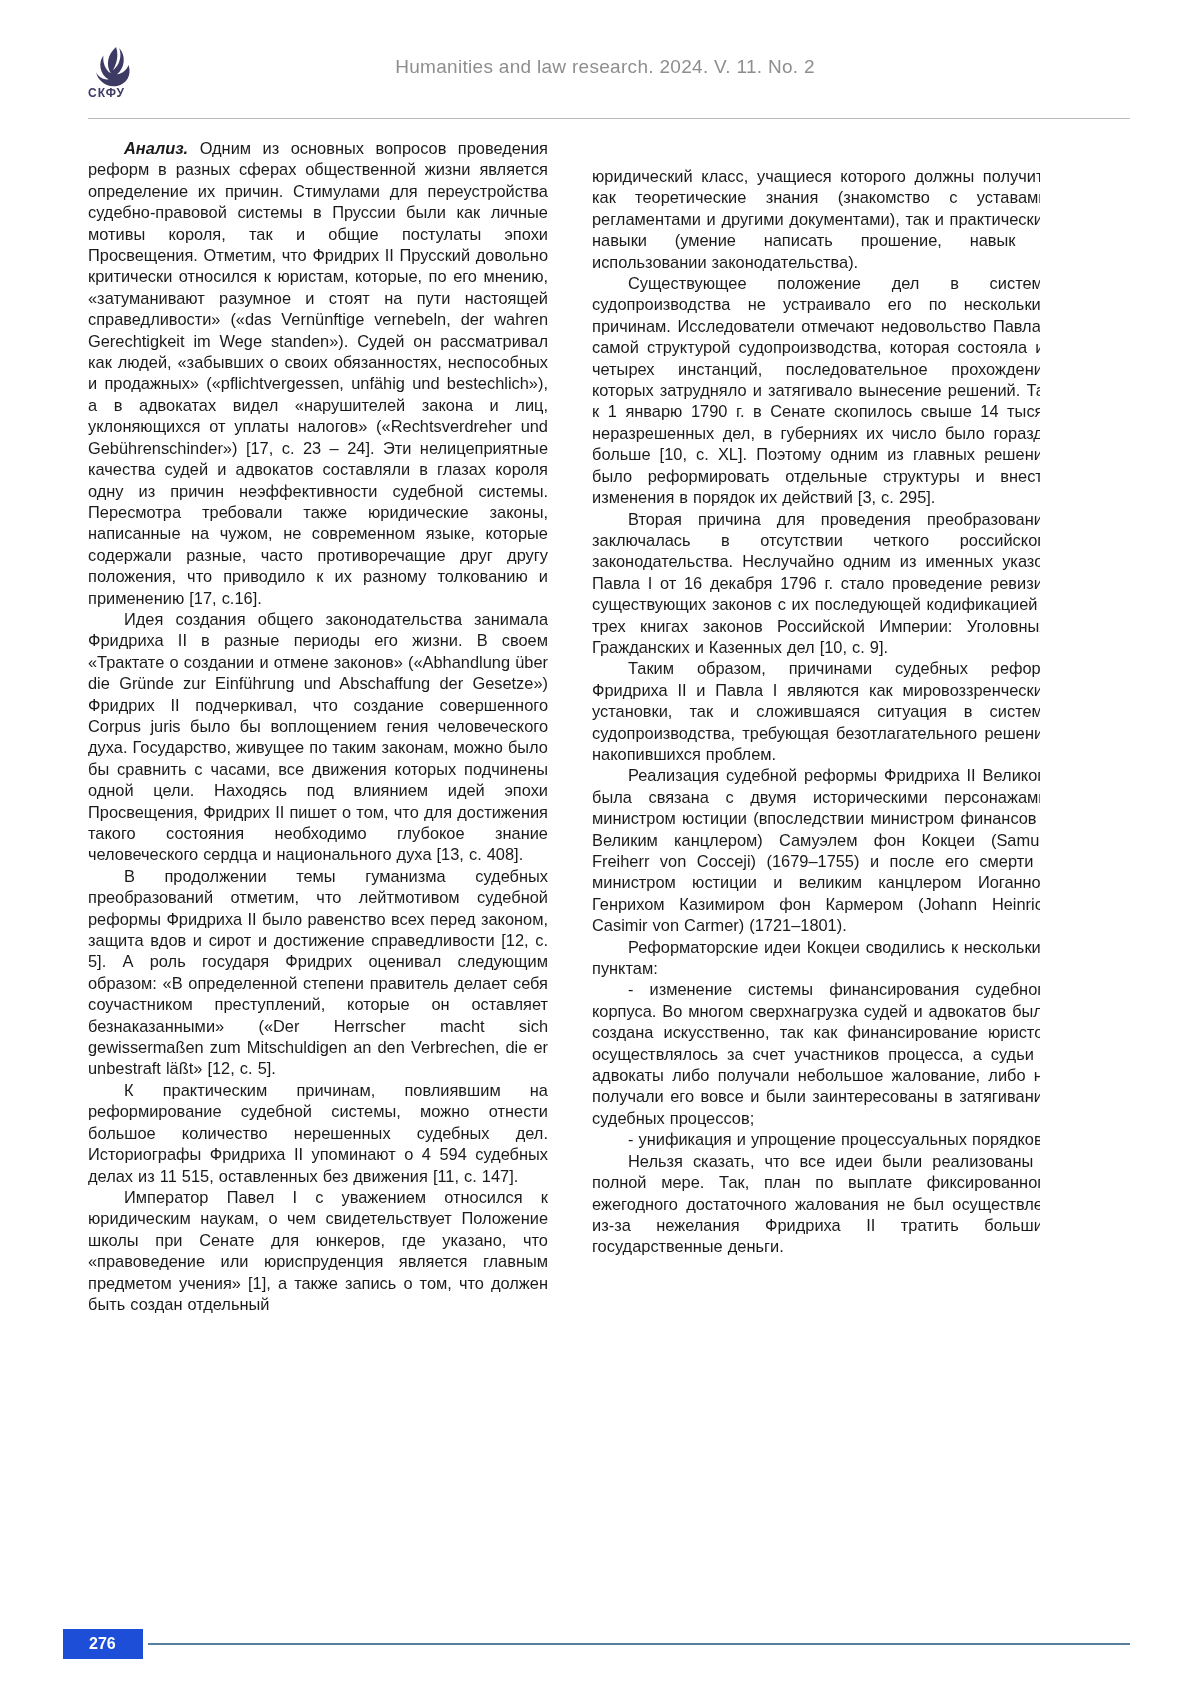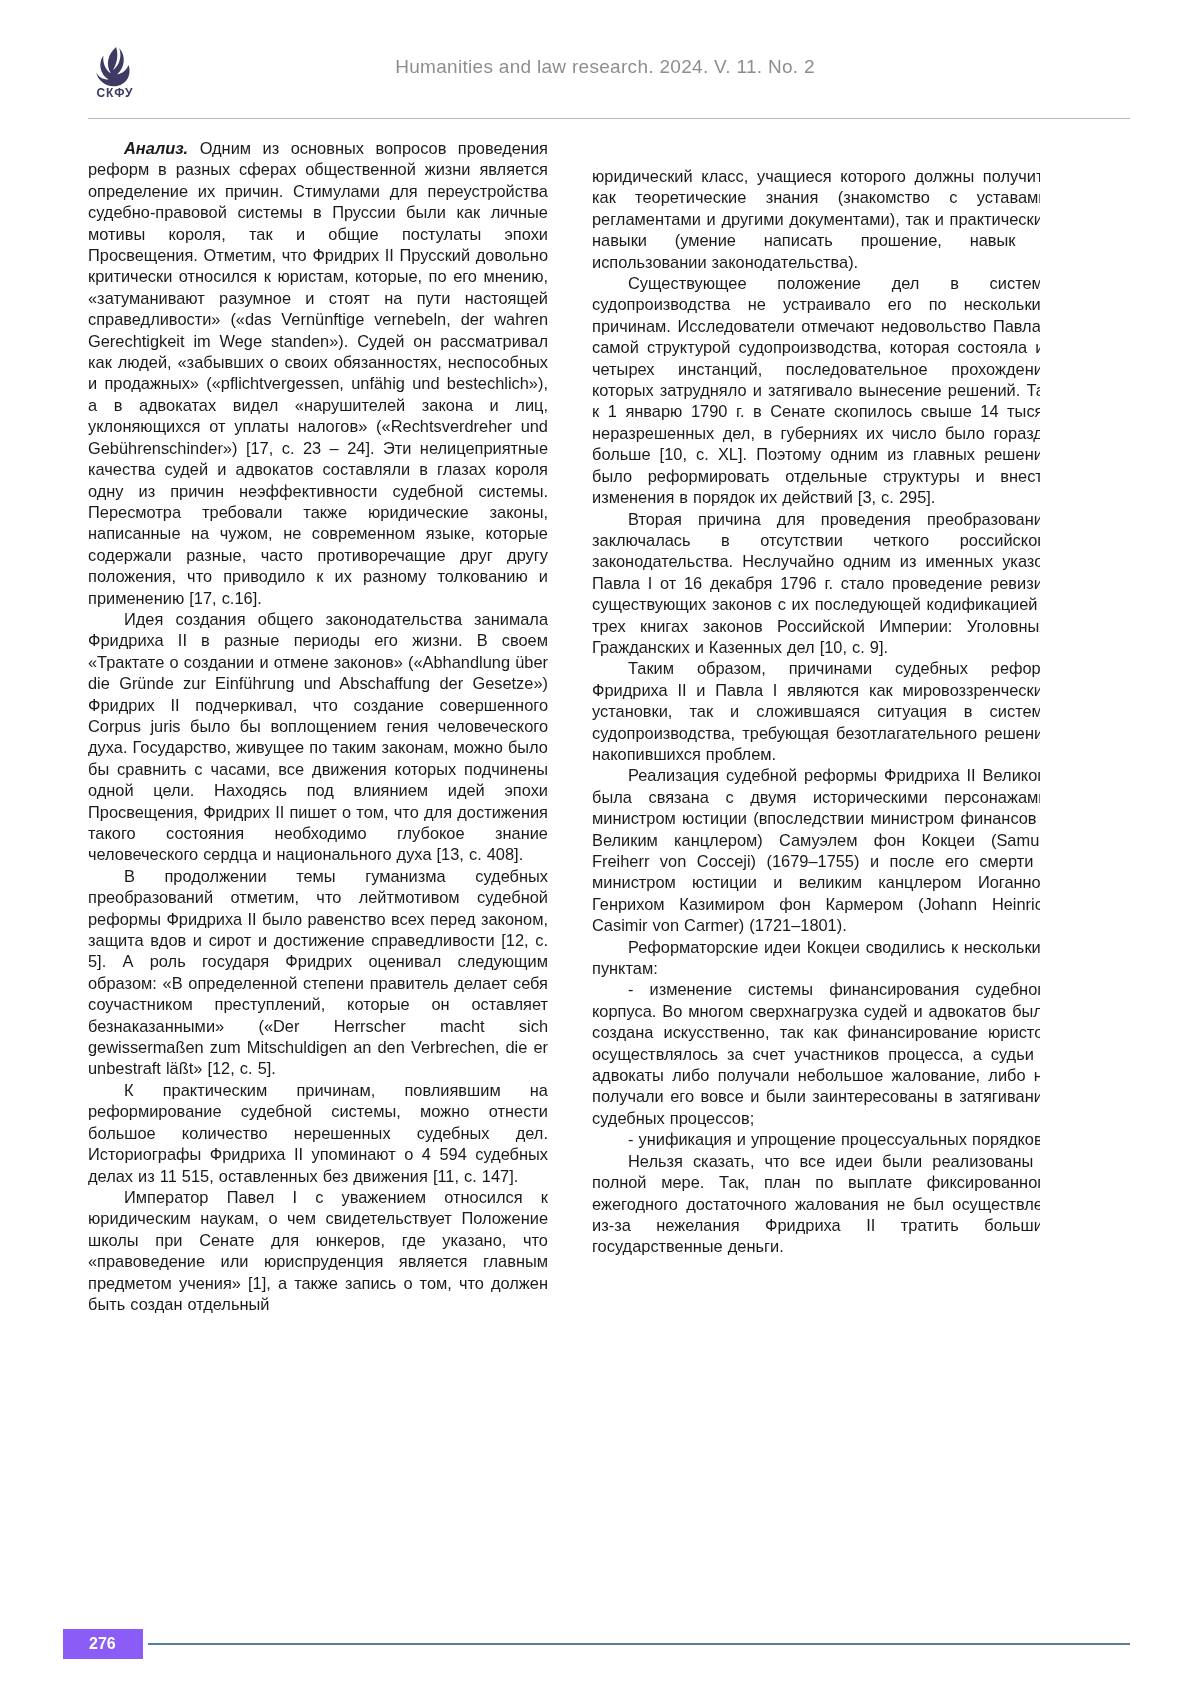--- a/index.html
+++ b/index.html
@@ -19,21 +19,20 @@
     top: 44px;
     left: 88px;
     right: 78px;
     height: 74px;
   }
   .logo {
     position: absolute;
     left: 0;
     top: 2px;
     width: 54px;
-    text-align: center;
   }
   .logo svg { display: block; margin: 0 auto; }
   .logo-text {
     font-size: 12px;
     font-weight: bold;
     color: #3d3a63;
     letter-spacing: 1px;
     margin-top: -2px;
   }
   .journal-title {
@@ -88,21 +87,21 @@
     bottom: 52px;
     height: 2px;
     background: #557f9d;
   }
   .page-number-badge {
     position: absolute;
     left: 63px;
     bottom: 38px;
     width: 80px;
     height: 30px;
-    background: #8b5cf6;
+    background: #1d4ed8;
     color: #ffffff;
     font-size: 16px;
     font-weight: bold;
     display: flex;
     align-items: center;
     padding-left: 26px;
     box-sizing: border-box;
   }
 </style>
 </head>

